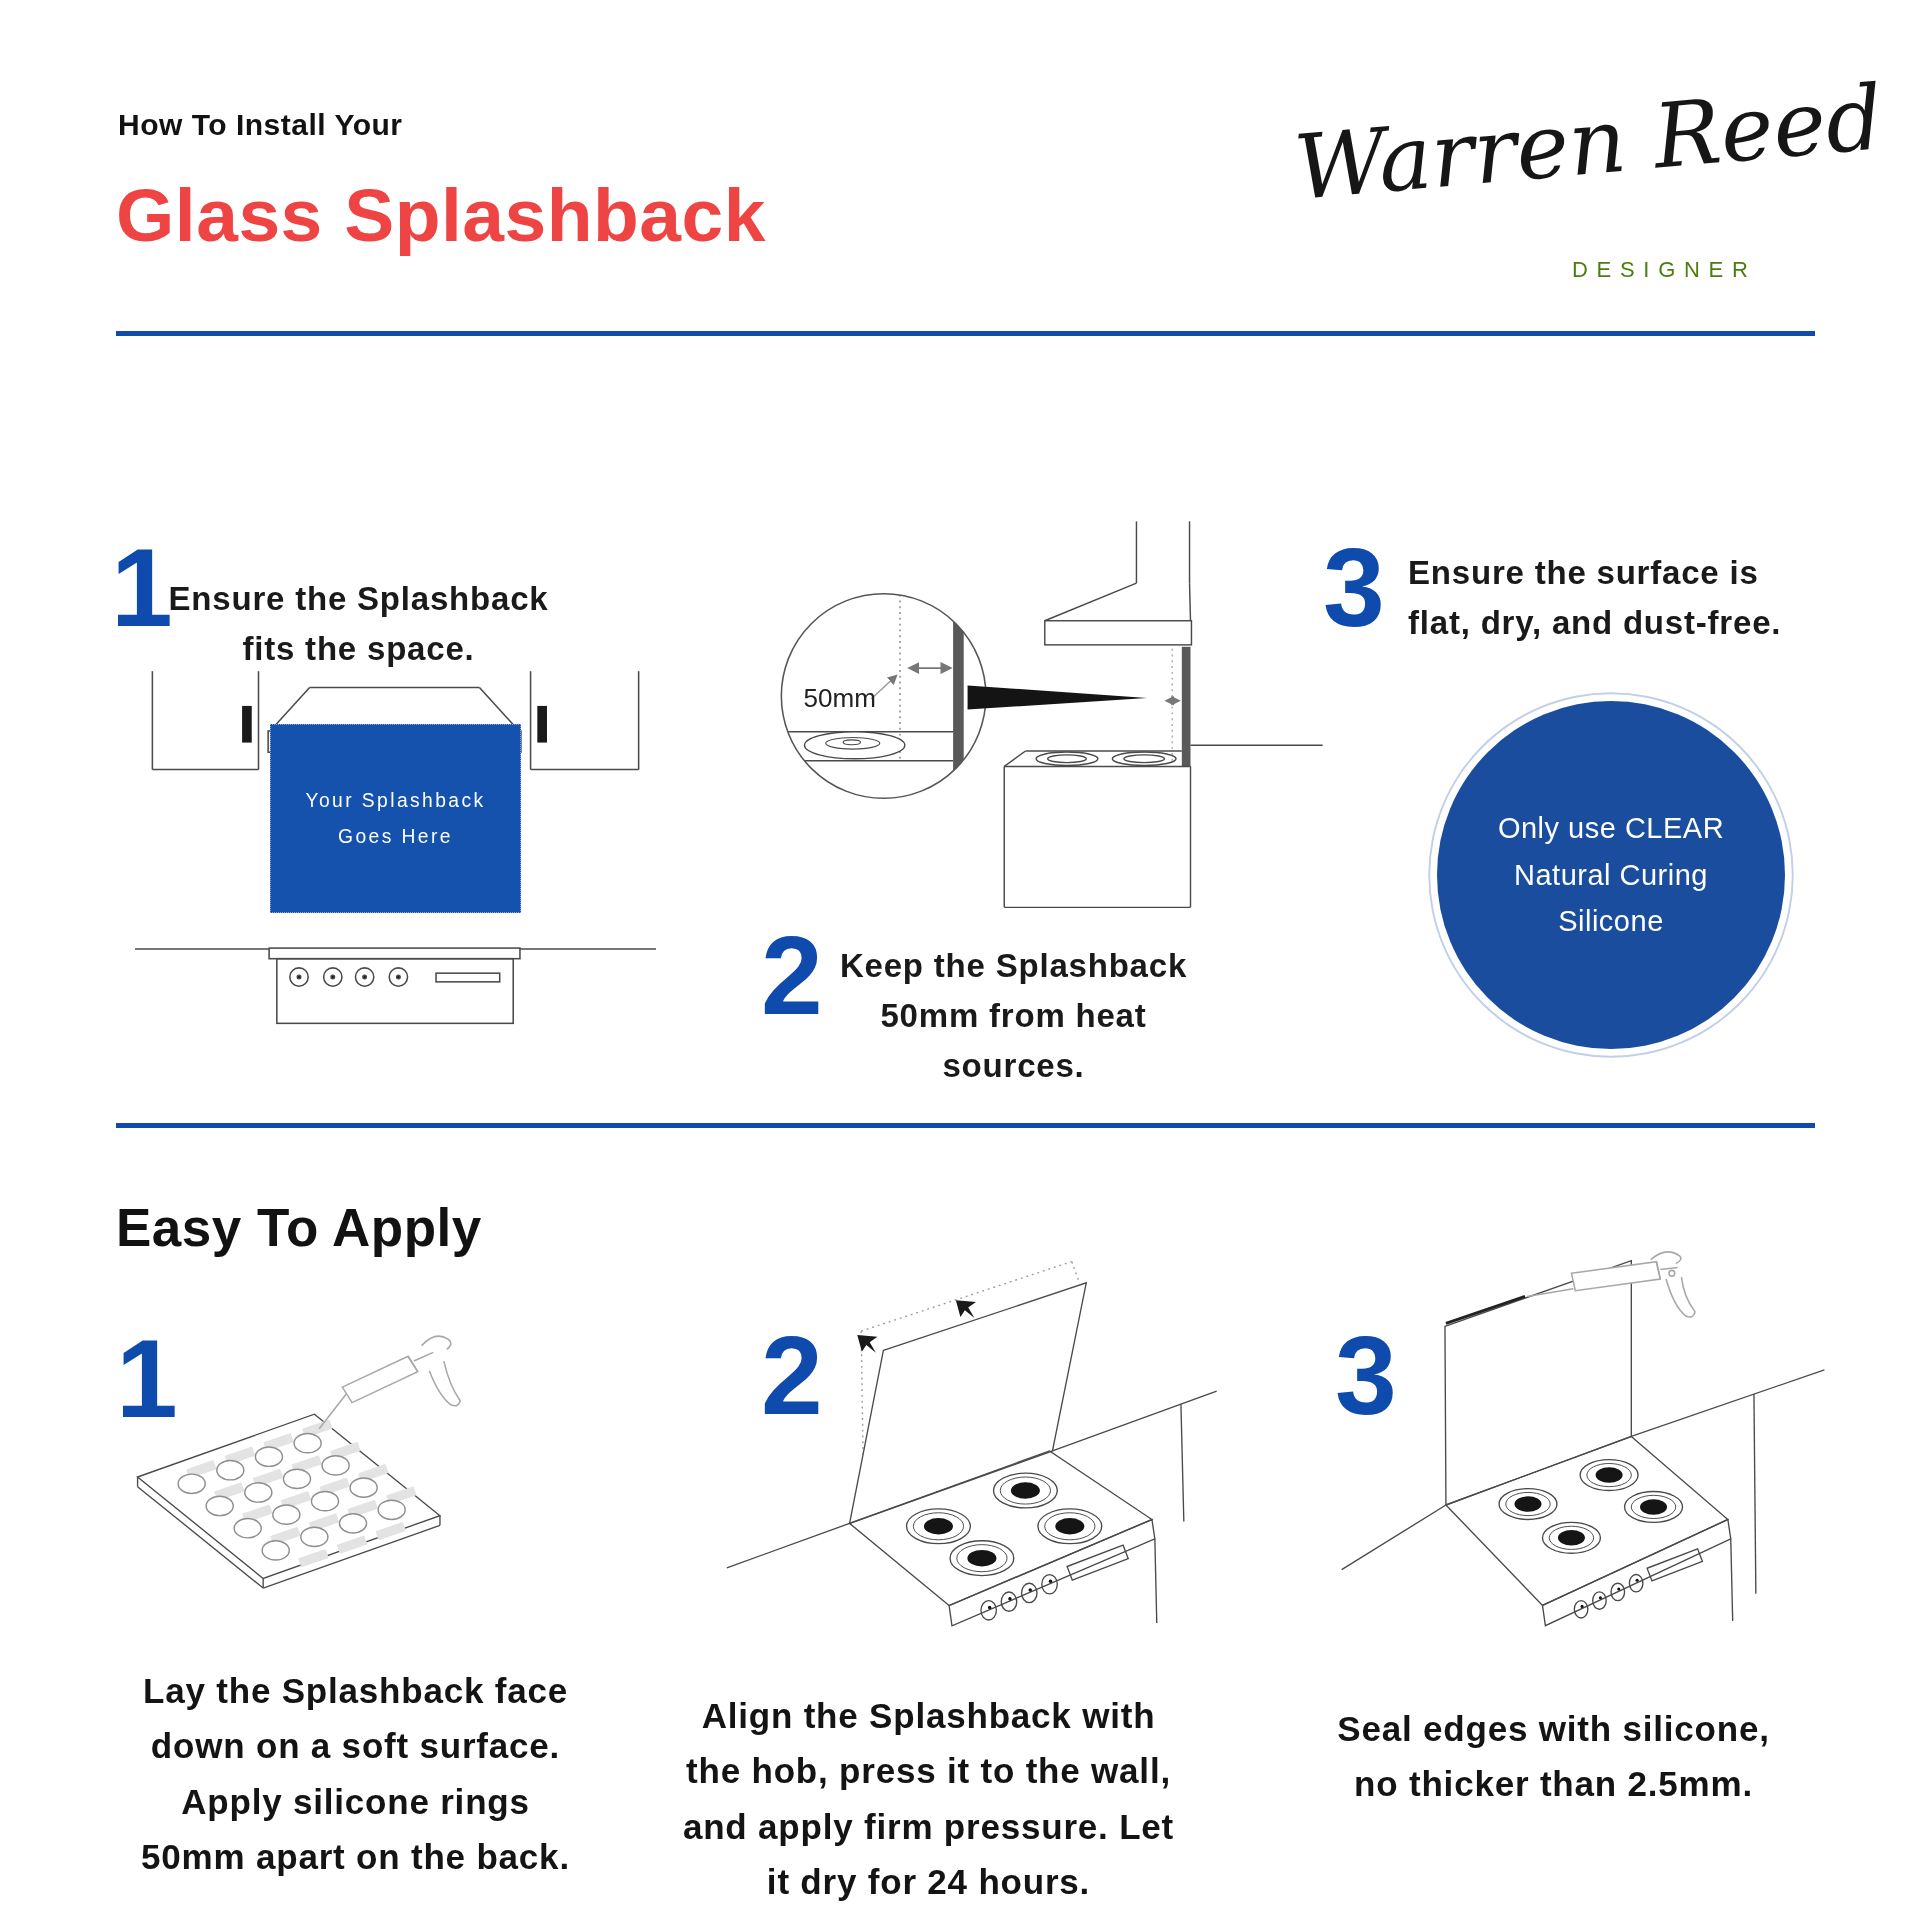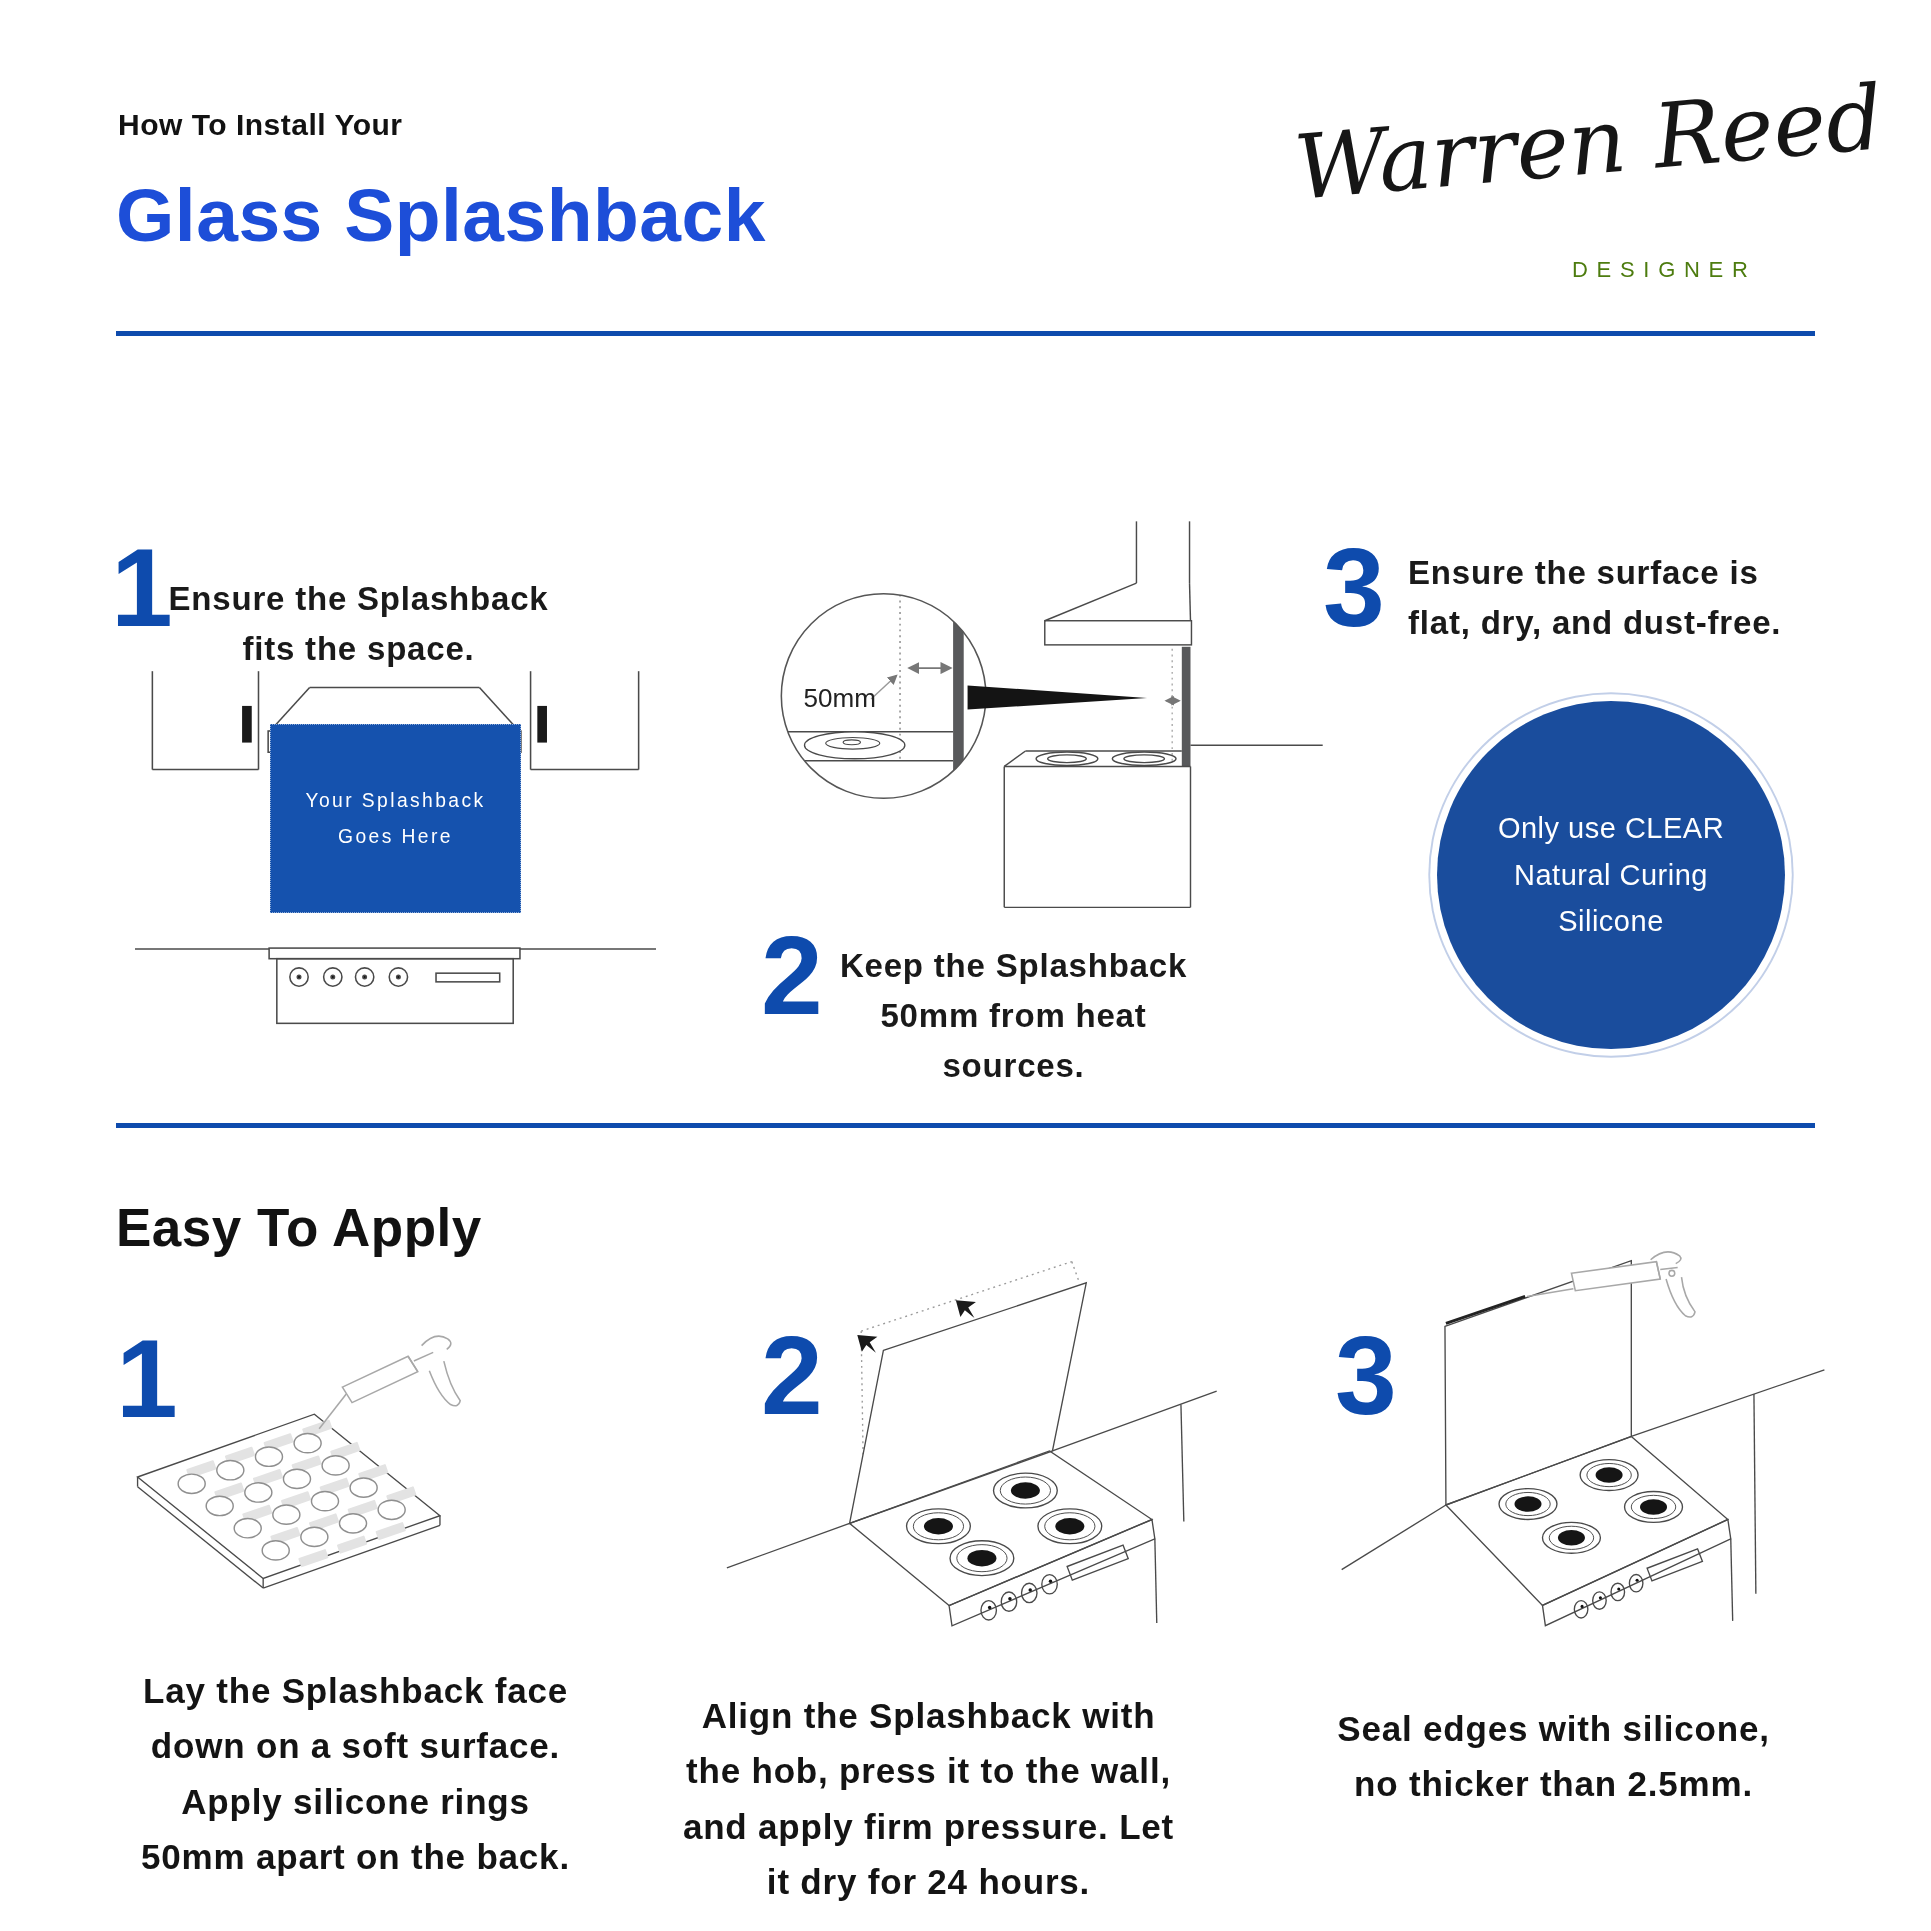--- a/index.html
+++ b/index.html
@@ -4,21 +4,21 @@
 <style>
   :root{
     --accent-blue:#0e4bad;
     --note-circle-blue:#1a4d9d;
     --splashback-fill-blue:#1552ae;
   }
   *{margin:0;padding:0;box-sizing:border-box;}
   body{font-family:"Liberation Sans", sans-serif; background:#ffffff;}
   .page{position:relative;width:1931px;height:1931px;background:#fff;overflow:hidden;}
   .title-small{position:absolute;left:118px;top:108px;font-size:30px;font-weight:bold;color:#121212;letter-spacing:0.5px;}
-  .title-big{position:absolute;left:116px;top:172px;font-size:75px;font-weight:bold;color:#1d4ed8;letter-spacing:0.5px;}
+  .title-big{position:absolute;left:116px;top:172px;font-size:75px;font-weight:bold;color:#ef4444;letter-spacing:0.5px;}
   .logo{position:absolute;left:1294px;top:81px;width:579px;height:222px;}
   .logo-name{position:absolute;left:0;top:9.7px;width:579px;text-align:center;font-family:"DejaVu Serif", serif;font-style:italic;font-size:89px;color:#161616;transform:rotate(-5deg);white-space:nowrap;}
   .logo-designer{position:absolute;left:278px;top:176px;font-size:22px;letter-spacing:8.7px;color:#4d7c0f;}
   .divider{position:absolute;left:116px;width:1699px;height:4.8px;background:var(--accent-blue);}
   .section-heading{position:absolute;font-size:53px;font-weight:bold;color:#121212;letter-spacing:0.5px;}
   .num{position:absolute;color:var(--accent-blue);font-weight:bold;font-size:111px;line-height:.92;}
   .step-text{position:absolute;font-size:33px;font-weight:bold;color:#1a1a1a;line-height:1.52;letter-spacing:0.8px;white-space:pre-line;}
   .center{text-align:center;}
   .caption{position:absolute;font-size:35px;font-weight:bold;color:#141414;line-height:1.58;letter-spacing:0.8px;white-space:pre-line;text-align:center;}
   .note-circle{position:absolute;left:1437px;top:701px;width:348px;height:348px;border-radius:50%;

